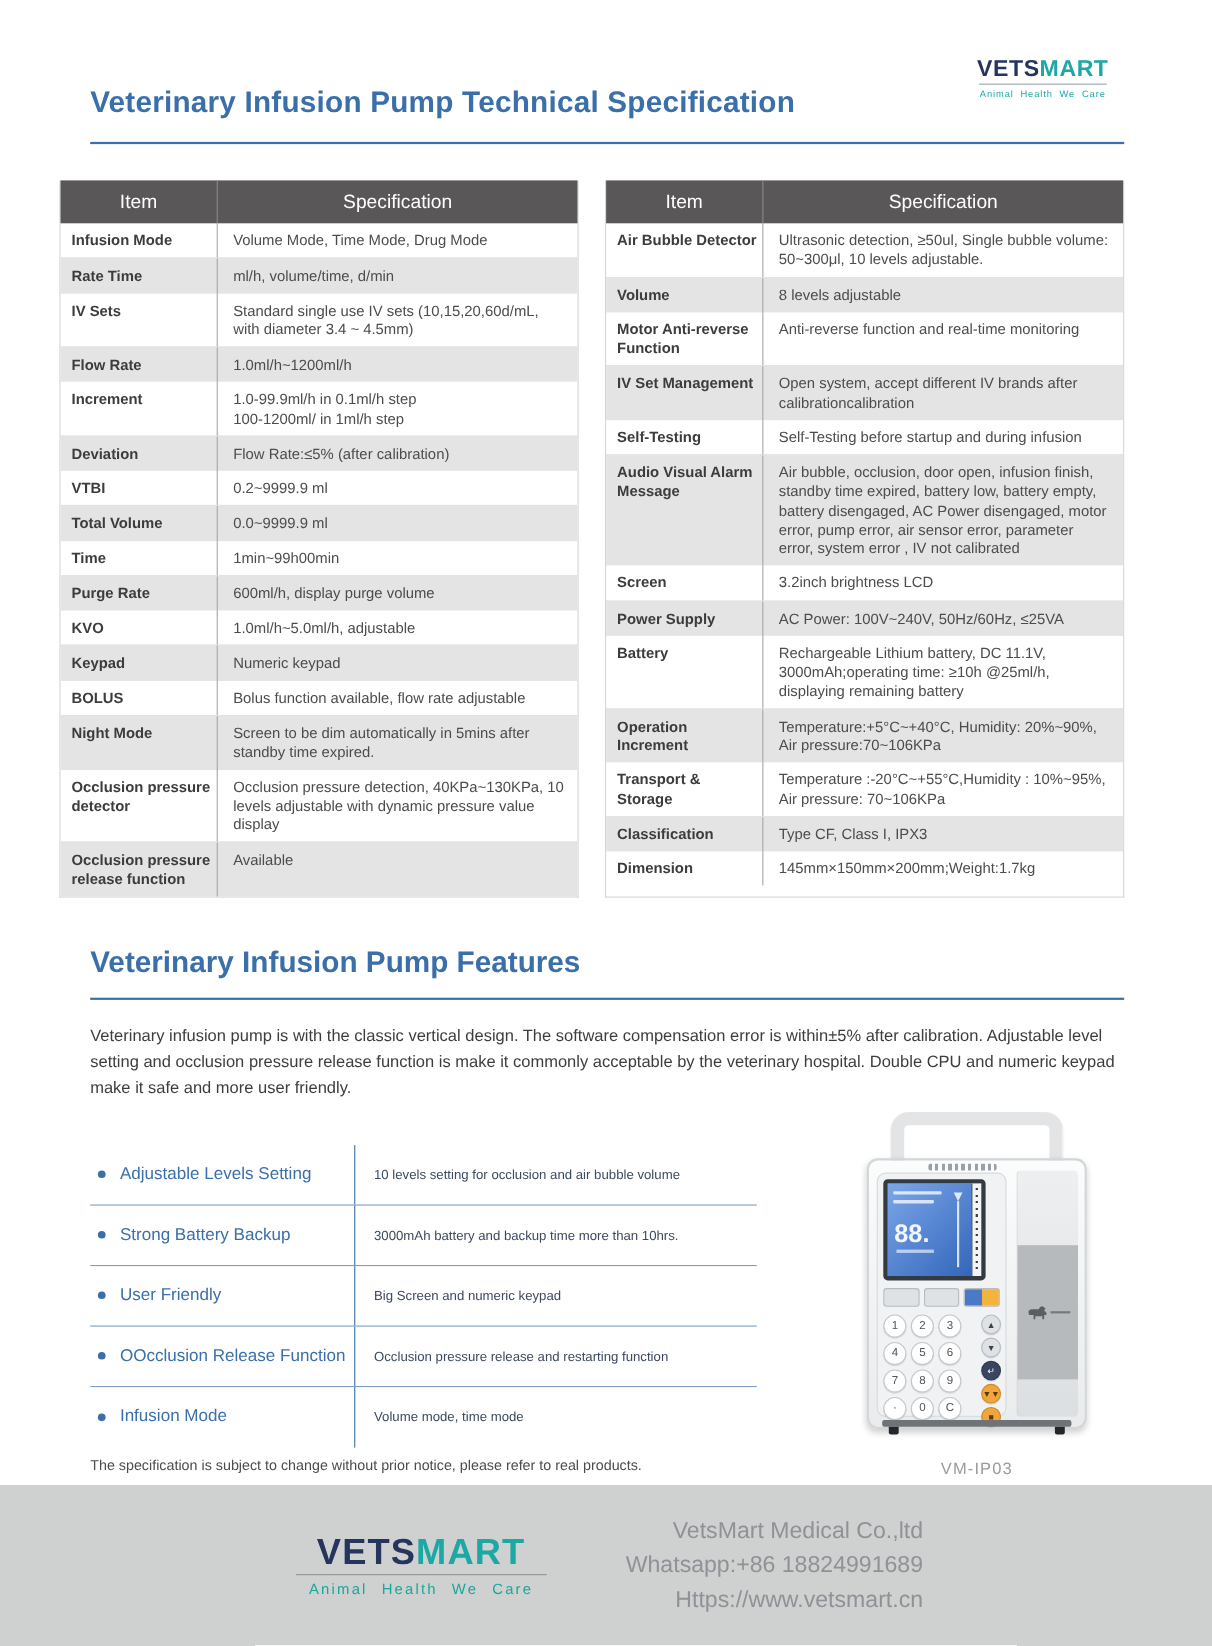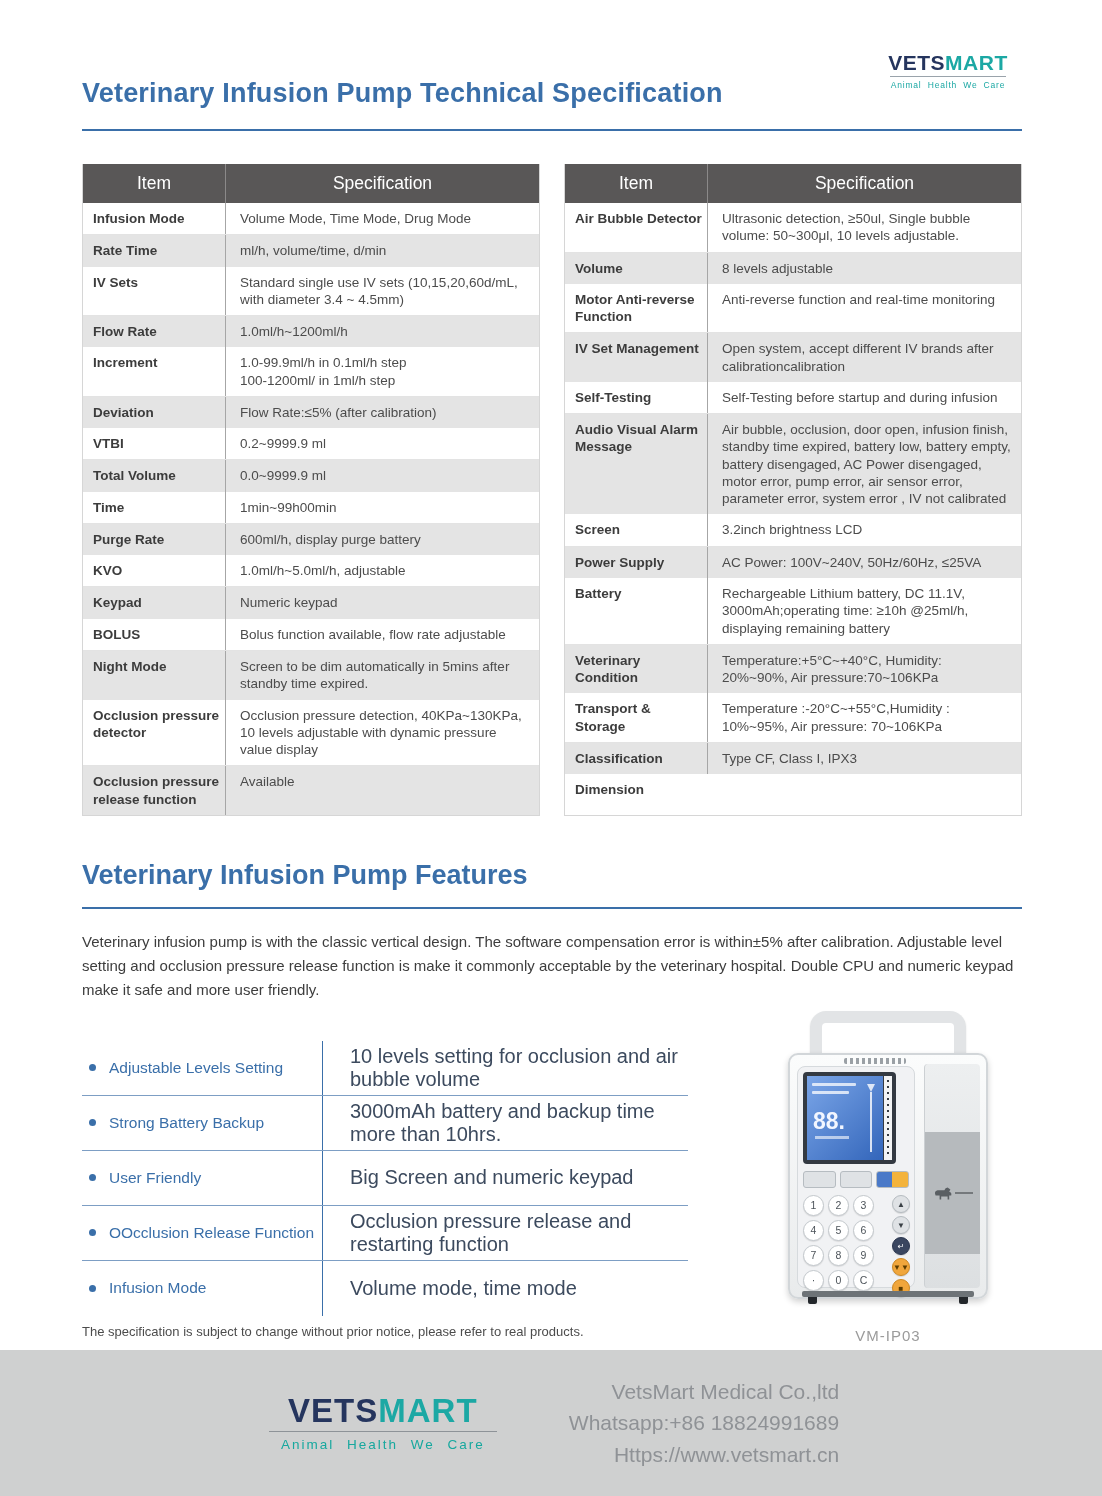--- a/index.html
+++ b/index.html
@@ -12,21 +12,21 @@
   .page-title { font-size:27px; font-weight:600; color:#3a6fa9; letter-spacing:0.2px; }
   .title-rule { height:2px; background:#3a6fa9; margin-top:20px; }
 
   .top-logo { position:absolute; top:52px; right:94px; width:120px; text-align:center; }
   .logo-word { font-size:21px; font-weight:700; letter-spacing:0.5px; line-height:1; }
   .logo-vets { color:#25355e; } .logo-mart { color:#1ca8a4; }
   .logo-line { border-top:1px solid #9aa3ab; margin:3px 2px 3px; }
   .logo-tagline { font-size:8.5px; color:#1ca8a4; letter-spacing:0.8px; word-spacing:3px; }
 
   
-  .tables { display:flex; gap:24px; margin:33px 80px 0 82px; }
+  .tables { display:flex; gap:24px; margin:33px 80px 0 54px; }
   .spec-table { flex:1; border:1px solid #d6d6d6; border-top:none; background:#fff; }
   .t-head { display:flex; background:#595757; color:#fff; font-size:17.5px; }
   .th { padding:9px 4px; text-align:center; }
   .th-item { width:142px; }
   .th-spec { flex:1; border-left:1px solid #8b8989; }
   .tr { display:flex; font-size:13.5px; line-height:1.28; }
   .tr + .tr { border-top:1px solid #e3e3e3; }
   .t-body .tr:nth-of-type(even) { background:#e4e4e4; }
   .t-body .tr:nth-of-type(even) + .tr { border-top:none; }
   .td-item { width:142px; padding:7px 4px 7px 10px; font-weight:700; color:#3c3c3c; }
@@ -38,21 +38,21 @@
   .features-rule { height:2px; background:#3a6fa9; margin-top:16px; }
   .features-para { margin-top:21px; font-size:15px; color:#3d3d3d; line-height:1.62; }
 
   .feature-area { display:flex; margin:38px 80px 12px 82px; align-items:flex-start; }
   .feature-list { width:606px; }
   .feature-row { display:flex; align-items:stretch; min-height:55px; border-bottom:1px solid #7d9ec4; }
   .feature-row:last-of-type { border-bottom:none; }
   .feature-label-cell { width:240px; display:flex; align-items:center; }
   .bullet { width:7px; height:7px; border-radius:50%; background:#3a6fa9; margin:0 13px 0 7px; flex:none; }
   .feature-label { color:#3a6fa9; font-size:15.5px; }
-  .feature-desc { flex:1; border-left:1px solid #3a6fa9; padding-left:27px; color:#3c4a5e; font-size:20px; display:flex; align-items:center; }
+  .feature-desc { flex:1; border-left:1px solid #3a6fa9; padding-left:17px; color:#3c4a5e; font-size:12px; display:flex; align-items:center; }
 
   
   .product-figure { margin-left:auto; width:268px; text-align:center; margin-top:-30px; }
   .pump { position:relative; width:200px; height:300px; margin:0 auto; }
   .pump-handle { position:absolute; top:0; left:22px; right:22px; height:58px;
     border:12px solid #e2e4e6; border-bottom:none; border-radius:16px 16px 0 0;
     box-shadow:inset 0 1px 2px #fff, 0 1px 2px rgba(0,0,0,.12); }
   .pump-body { position:absolute; top:42px; left:0; right:0; bottom:12px;
     background:linear-gradient(180deg,#fbfcfc,#e9ebec); border:2px solid #d2d6d9;
     border-radius:10px; box-shadow:0 3px 6px rgba(0,0,0,.18); }
@@ -173,21 +173,21 @@
             <div class="td-spec">0.0~9999.9 ml</div>
           </div>
 
           <div class="tr">
             <div class="td-item">Time</div>
             <div class="td-spec">1min~99h00min</div>
           </div>
 
           <div class="tr">
             <div class="td-item">Purge Rate</div>
-            <div class="td-spec">600ml/h, display purge battery</div>
+            <div class="td-spec">600ml/h, display purge volume</div>
           </div>
 
           <div class="tr">
             <div class="td-item">KVO</div>
             <div class="td-spec">1.0ml/h~5.0ml/h, adjustable</div>
           </div>
 
           <div class="tr">
             <div class="td-item">Keypad</div>
             <div class="td-spec">Numeric keypad</div>
@@ -261,36 +261,37 @@
             <div class="td-item">Power Supply</div>
             <div class="td-spec">AC Power: 100V~240V, 50Hz/60Hz, ≤25VA</div>
           </div>
 
           <div class="tr">
             <div class="td-item">Battery</div>
             <div class="td-spec">Rechargeable Lithium battery, DC 11.1V, 3000mAh;operating time: ≥10h @25ml/h, displaying remaining battery</div>
           </div>
 
           <div class="tr">
-            <div class="td-item">Veterinary Condition</div>
+            <div class="td-item">Operation Increment</div>
             <div class="td-spec">Temperature:+5°C~+40°C, Humidity: 20%~90%, Air pressure:70~106KPa</div>
           </div>
 
           <div class="tr">
             <div class="td-item">Transport &amp; Storage</div>
             <div class="td-spec">Temperature :-20°C~+55°C,Humidity : 10%~95%, Air pressure: 70~106KPa</div>
           </div>
 
           <div class="tr">
             <div class="td-item">Classification</div>
             <div class="td-spec">Type CF, Class I, IPX3</div>
           </div>
 
           <div class="tr">
             <div class="td-item">Dimension</div>
+            <div class="td-spec">145mm×150mm×200mm;Weight:1.7kg</div>
           </div>
         </div>
     </div>
   </section>
 
   <section class="features">
     <h2 class="features-title">Veterinary Infusion Pump Features</h2>
     <div class="features-rule"></div>
     <p class="features-para">Veterinary infusion pump is with the classic vertical design. The software compensation error is within±5% after calibration. Adjustable level setting and occlusion pressure release function is make it commonly acceptable by the veterinary hospital. Double CPU and numeric keypad make it safe and more user friendly.</p>
   </section>

